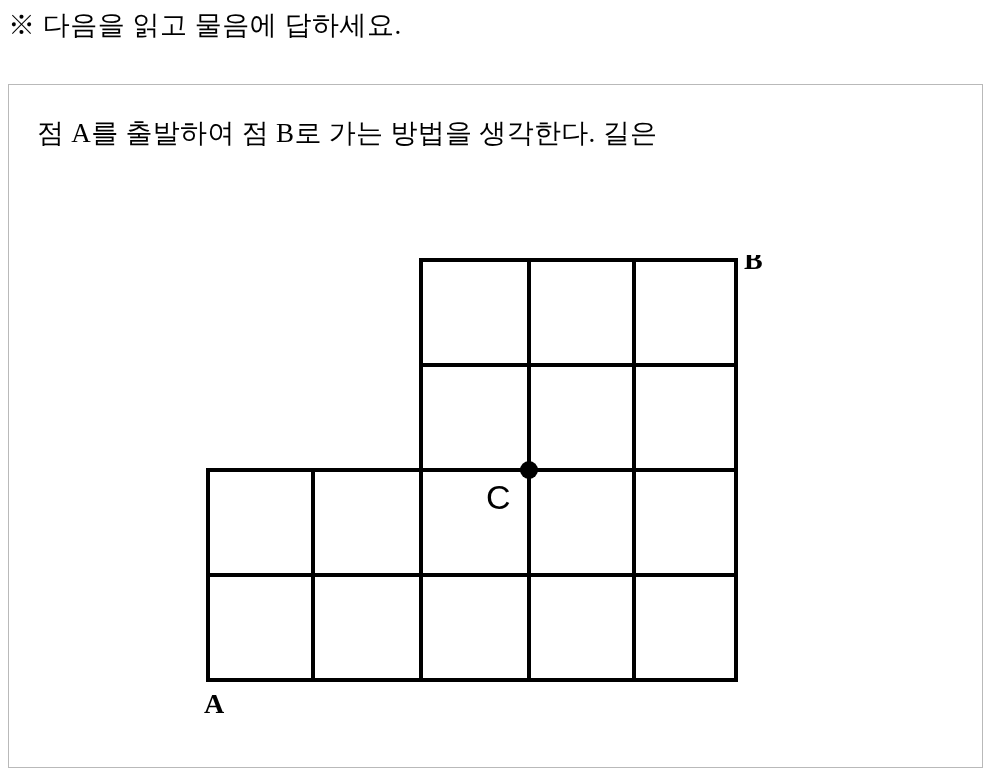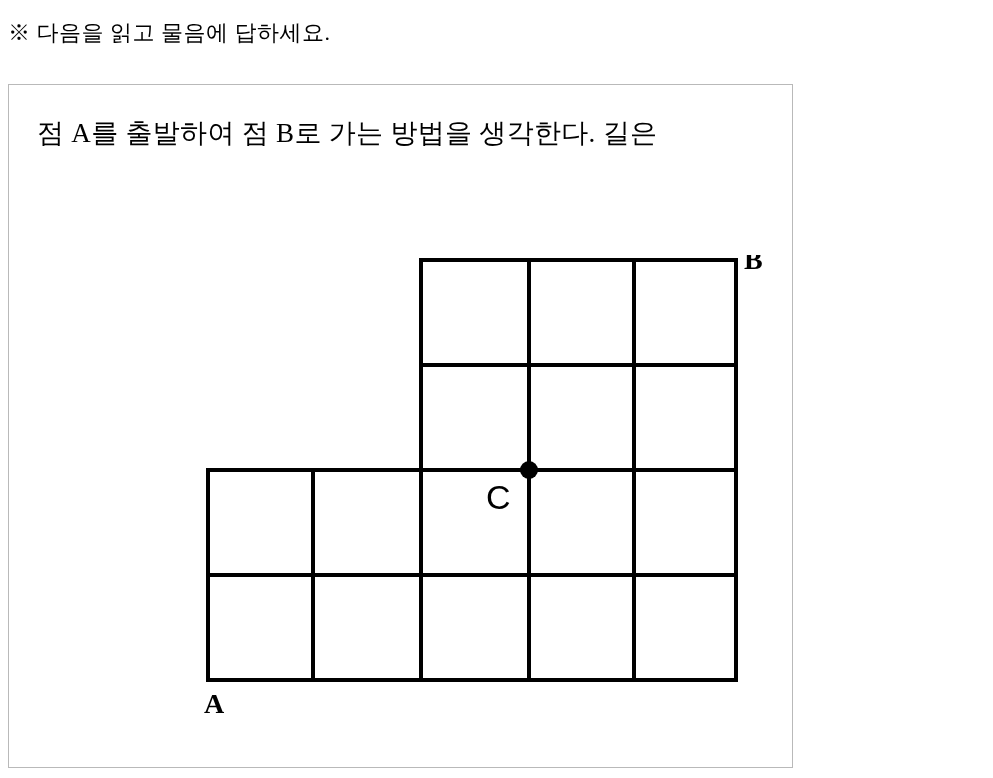--- a/index.html
+++ b/index.html
@@ -11,31 +11,31 @@
     width: 993px;
     height: 778px;
     font-family: "Liberation Serif", serif;
     color: #000000;
     position: relative;
     overflow: hidden;
   }
   #instruction {
     position: absolute;
     left: 8px;
-    top: 16px;
-    font-size: 22px;
+    top: 8px;
+    font-size: 27px;
     line-height: 34px;
     letter-spacing: 0.5px;
     white-space: nowrap;
   }
   #problem-box {
     position: absolute;
     left: 8px;
     top: 84px;
-    width: 785px;
+    width: 975px;
     height: 684px;
     border: 1px solid #b9b9b9;
     box-sizing: border-box;
     background: #ffffff;
   }
   #problem-text {
     position: absolute;
     left: 28px;
     top: 26px;
     width: 918px;

